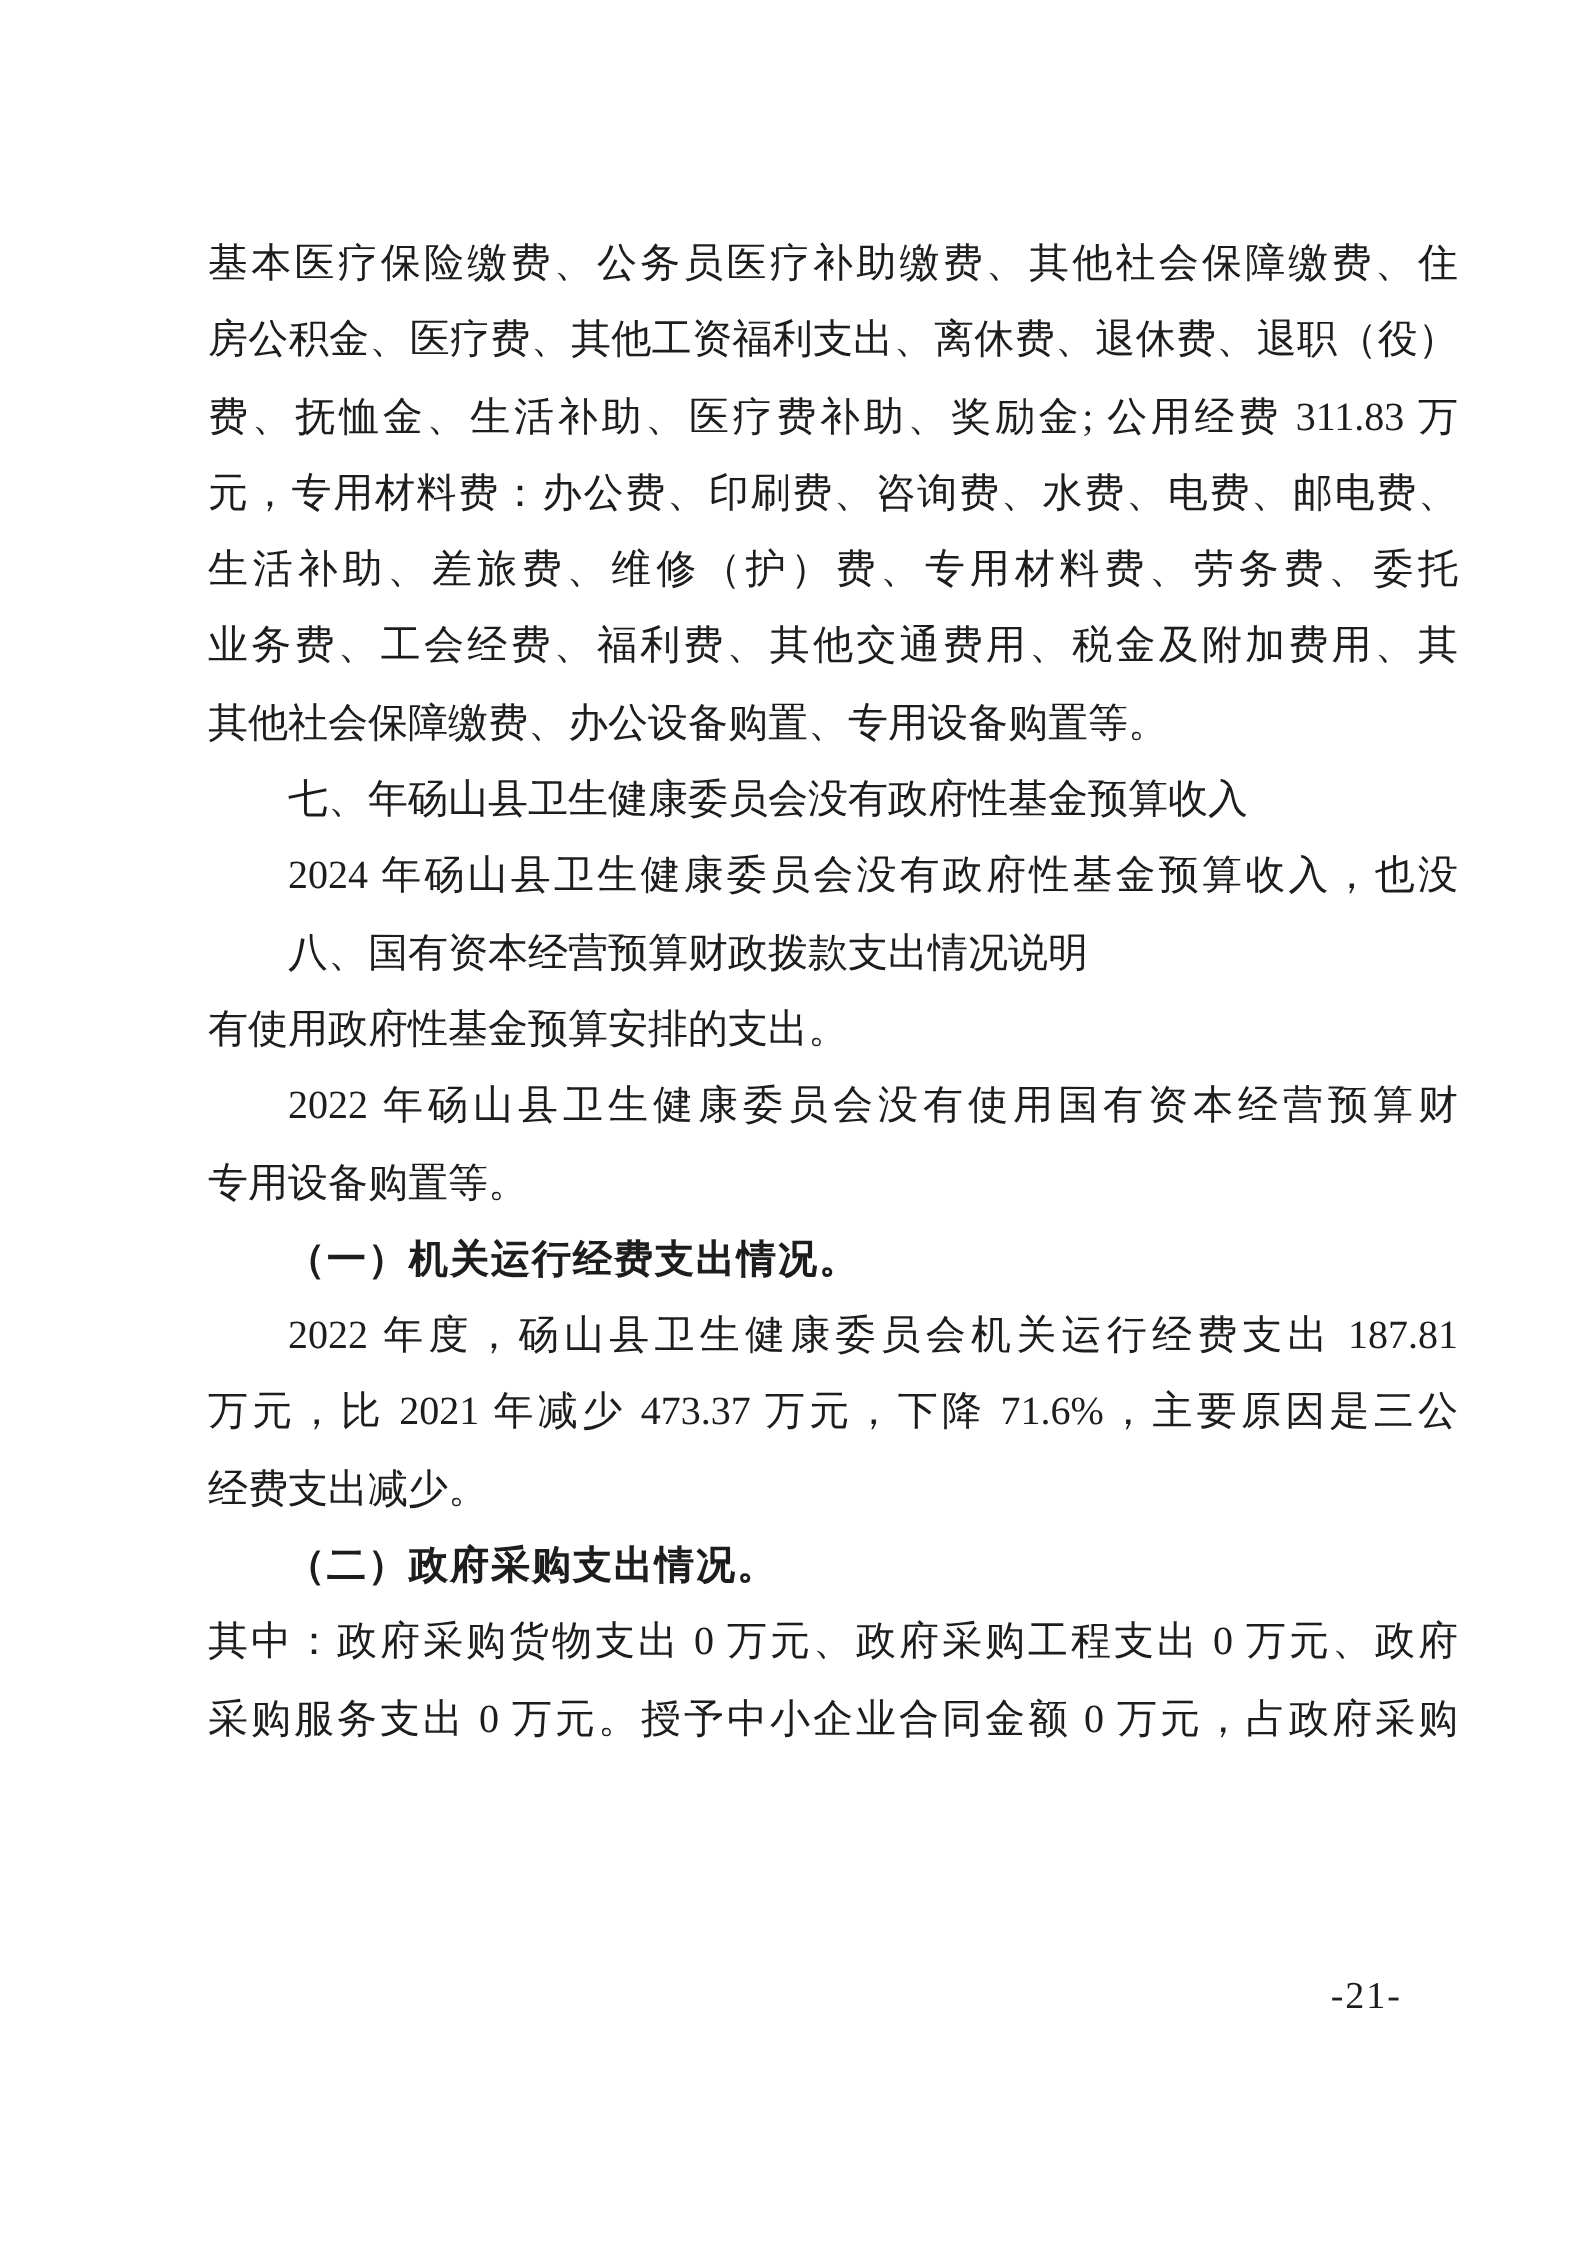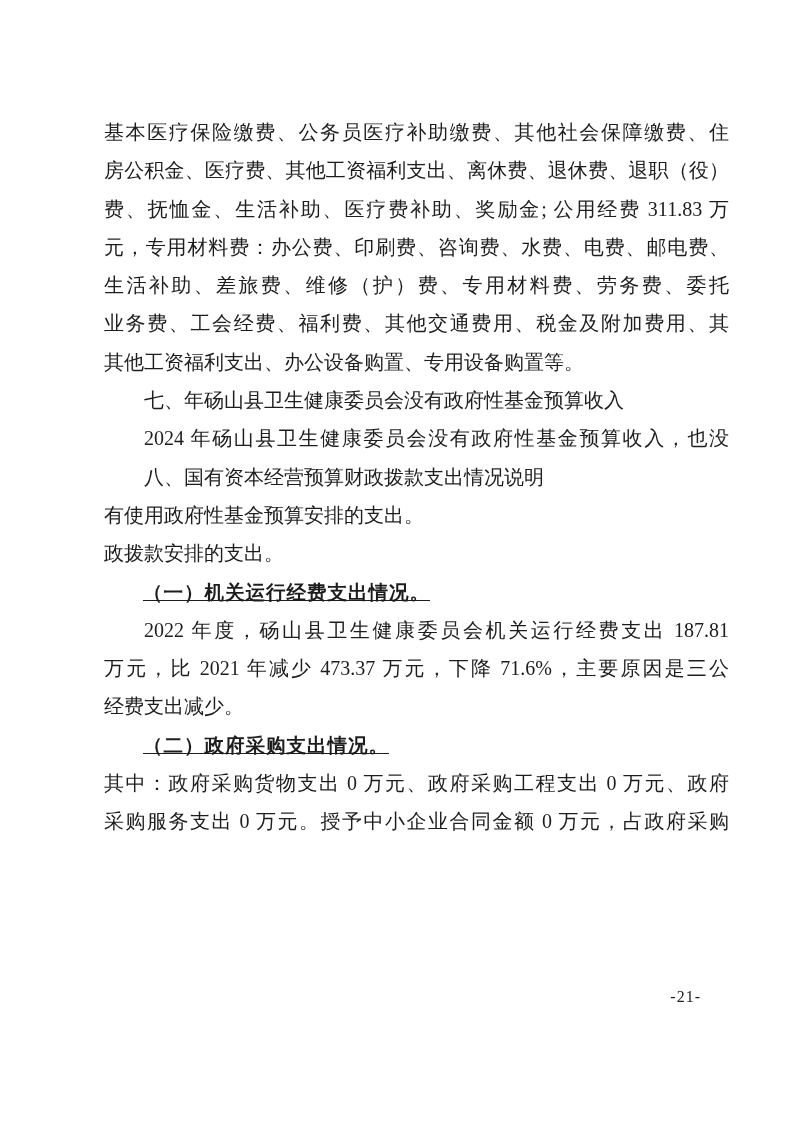--- a/index.html
+++ b/index.html
@@ -37,48 +37,48 @@
     text-align-last: justify;
   }
   .line.indent {
     text-indent: 2em;
   }
   .line.bold {
     font-weight: 700;
     font-family: "Liberation Sans", "DejaVu Sans", sans-serif;
     font-size: 19.5px;
     letter-spacing: 1px;
-    text-decoration: underline;
   }
   .page-number {
     position: absolute;
     top: 988px;
     right: 92px;
-    font-size: 16px;
+    font-size: 19px;
     letter-spacing: 1px;
     color: #1d1d1d;
   }
 </style>
 </head>
 <body>
 
 <div class="page">
   <div class="content" id="doc-content">
       <div class="line justify">基本医疗保险缴费、公务员医疗补助缴费、其他社会保障缴费、住</div>
       <div class="line justify">房公积金、医疗费、其他工资福利支出、离休费、退休费、退职（役）</div>
       <div class="line justify">费、抚恤金、生活补助、医疗费补助、奖励金; 公用经费 311.83 万</div>
       <div class="line justify">元，专用材料费：办公费、印刷费、咨询费、水费、电费、邮电费、</div>
       <div class="line justify">生活补助、差旅费、维修（护）费、专用材料费、劳务费、委托</div>
       <div class="line justify">业务费、工会经费、福利费、其他交通费用、税金及附加费用、其</div>
-      <div class="line">其他工资福利支出、办公设备购置、专用设备购置等。</div>
+      <div class="line">其他社会保障缴费、办公设备购置、专用设备购置等。</div>
       <div class="line indent">七、年砀山县卫生健康委员会没有政府性基金预算收入</div>
       <div class="line indent justify">2024 年砀山县卫生健康委员会没有政府性基金预算收入，也没</div>
       <div class="line indent">八、国有资本经营预算财政拨款支出情况说明</div>
       <div class="line">有使用政府性基金预算安排的支出。</div>
-      <div class="line">政拨款安排的支出。</div>
+      <div class="line indent justify">2022 年砀山县卫生健康委员会没有使用国有资本经营预算财</div>
+      <div class="line">专用设备购置等。</div>
       <div class="line indent bold">（一）机关运行经费支出情况。</div>
       <div class="line indent justify">2022 年度，砀山县卫生健康委员会机关运行经费支出 187.81</div>
       <div class="line justify">万元，比 2021 年减少 473.37 万元，下降 71.6%，主要原因是三公</div>
       <div class="line">经费支出减少。</div>
       <div class="line indent bold">（二）政府采购支出情况。</div>
       <div class="line justify">其中：政府采购货物支出 0 万元、政府采购工程支出 0 万元、政府</div>
       <div class="line justify">采购服务支出 0 万元。授予中小企业合同金额 0 万元，占政府采购</div>
     </div>
   <div class="page-number">-21-</div>
 </div>

